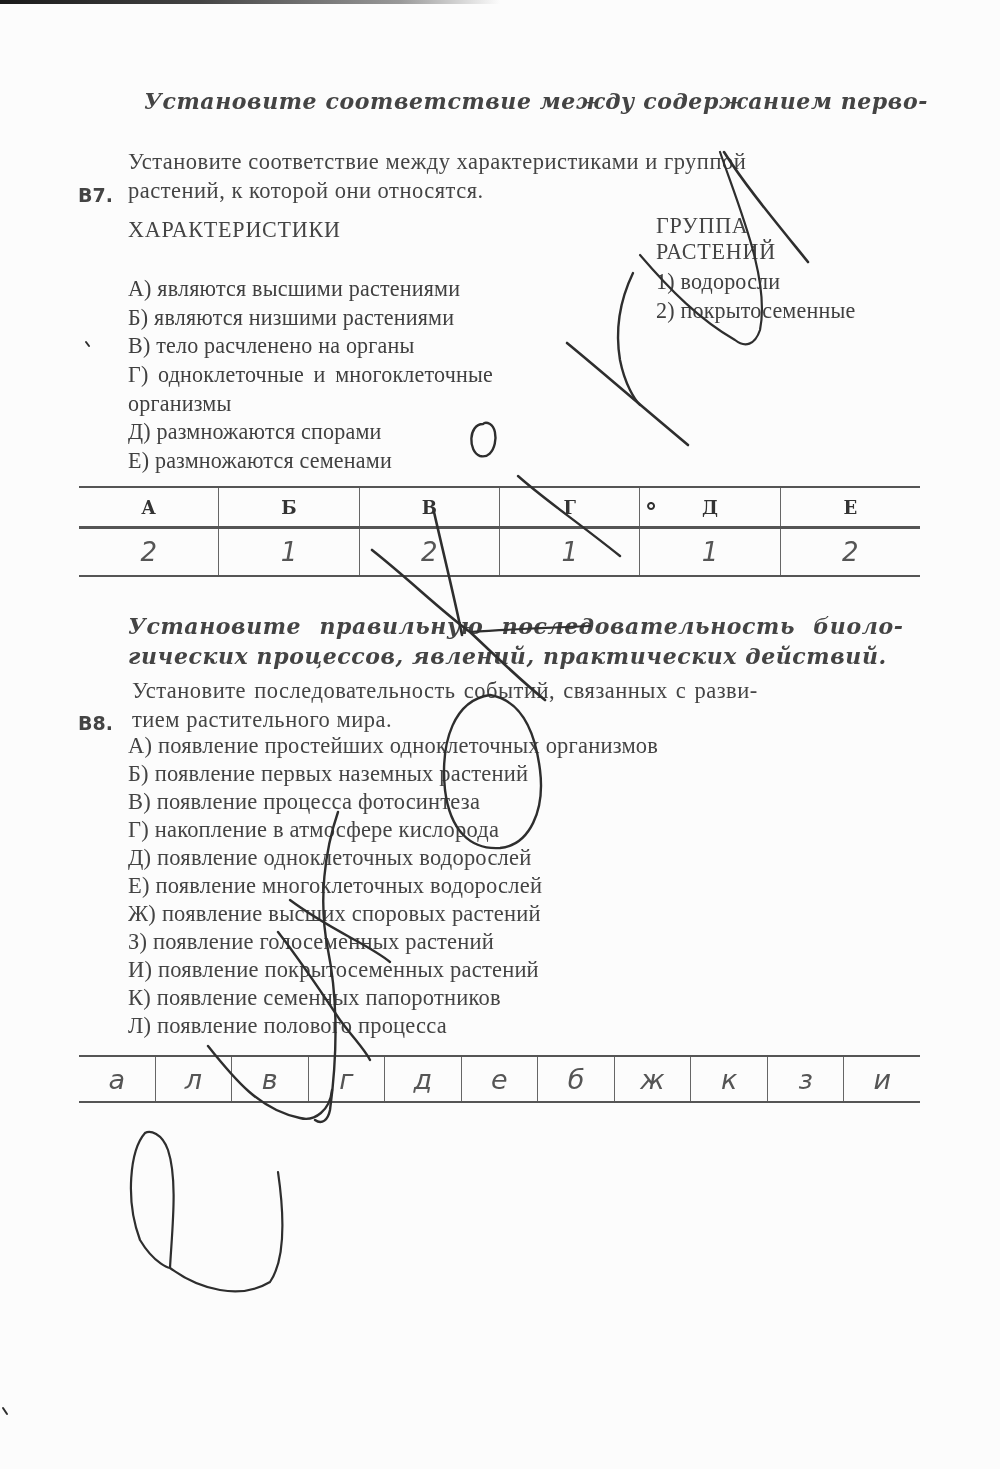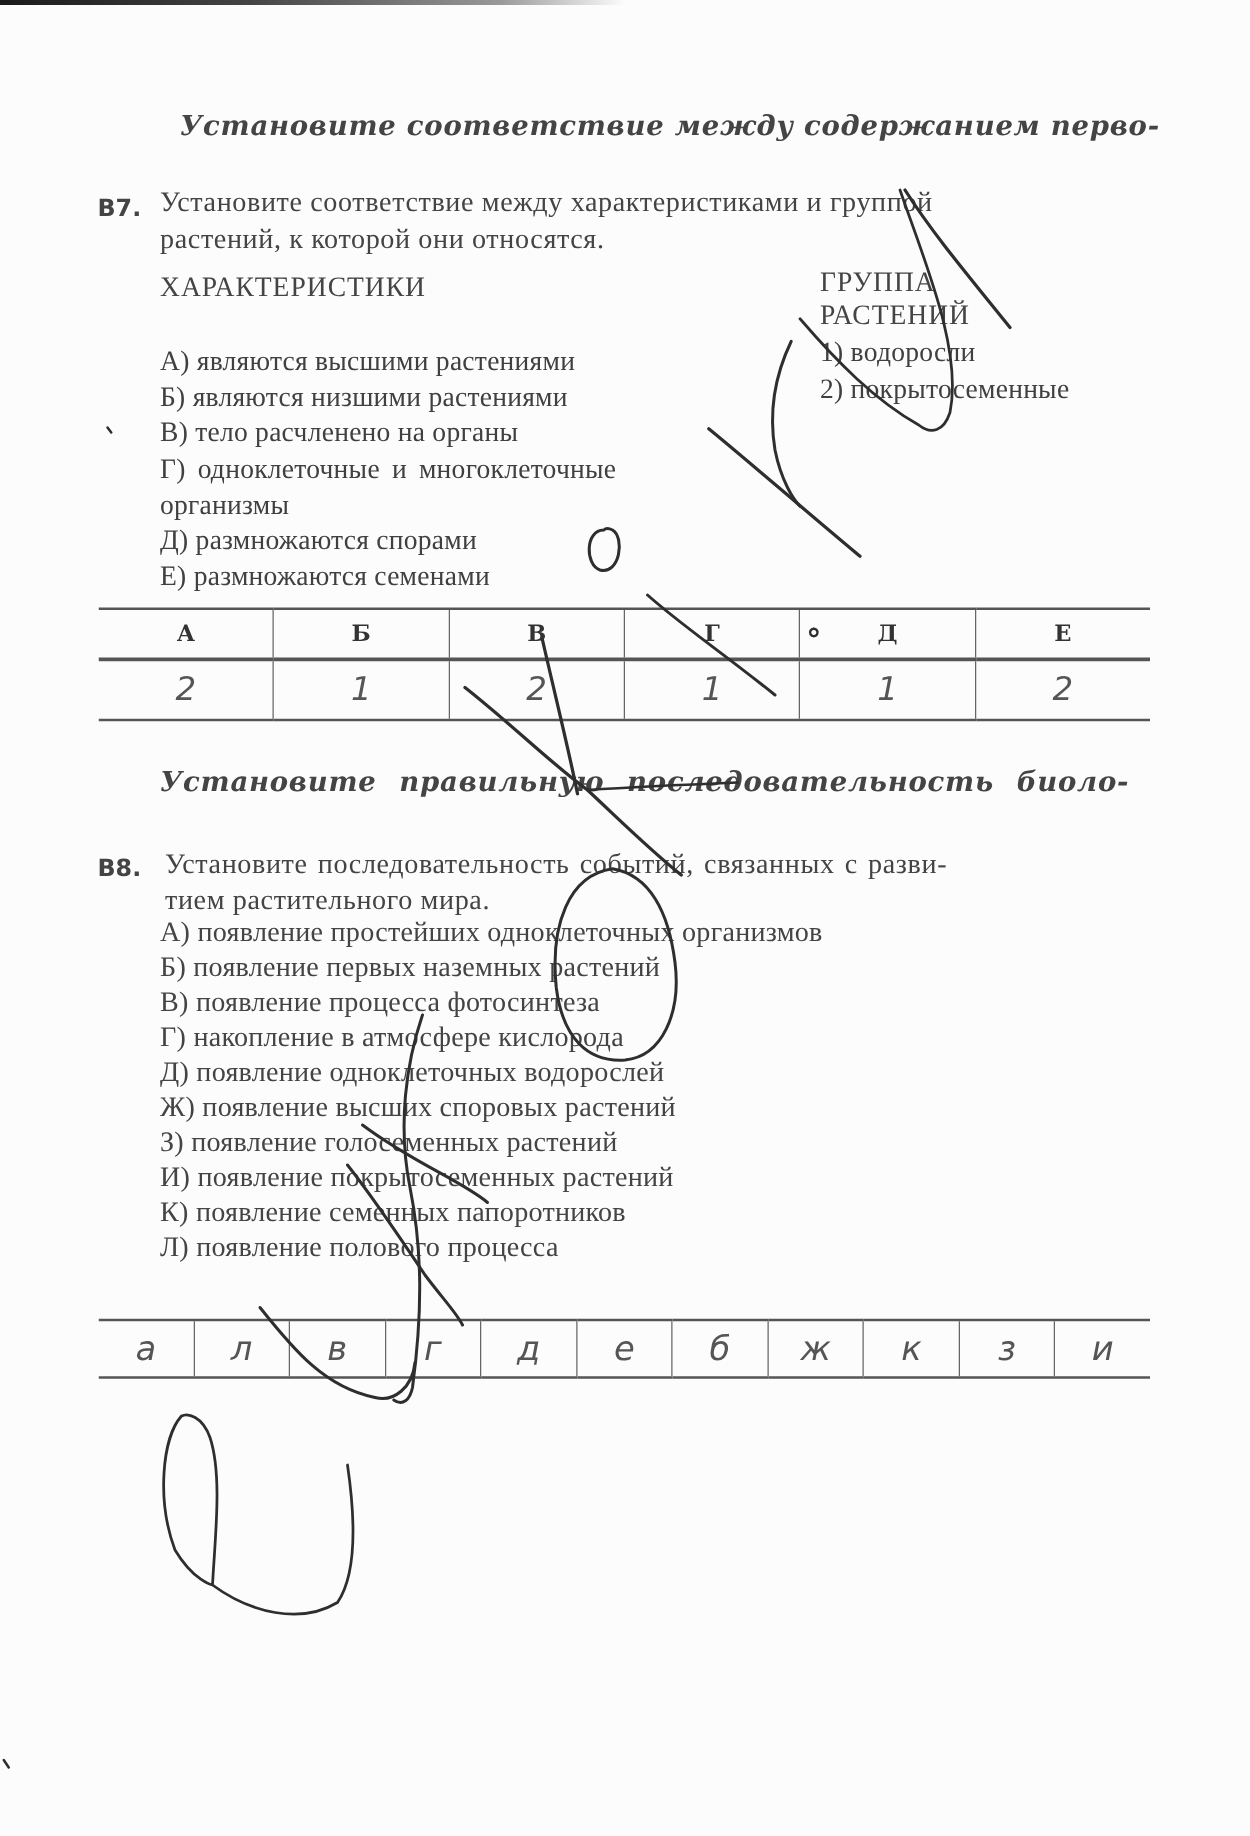--- a/index.html
+++ b/index.html
@@ -13,21 +13,21 @@
       background: linear-gradient(90deg, #1a1a1a 0%, #444 40%, #999 80%, rgba(200,200,200,0) 100%);
     }
     .abs { position: absolute; }
     .instr {
       font-family: "DejaVu Serif", "Liberation Serif", serif;
       font-style: italic; font-weight: bold; color: #444;
       font-size: 22px; line-height: 30px; letter-spacing: 0.6px;
     }
     .qnum {
       font-family: "DejaVu Sans", "Liberation Sans", sans-serif;
-      font-weight: bold; font-size: 19px; color: #444;
+      font-weight: bold; font-size: 19px; color: #444; margin-top: 28px;
     }
     .qtext {
       font-family: "Liberation Serif", "DejaVu Serif", serif;
       font-size: 22.5px; line-height: 29px; color: #444; letter-spacing: 0.5px;
     }
     .cond {
       font-family: "Liberation Serif", "DejaVu Serif", serif;
       font-size: 22.5px; letter-spacing: 0.2px; color: #404040;
       transform: scaleX(0.98); transform-origin: left top;
     }
@@ -112,34 +112,36 @@
     <td class="hand">2</td>
     <td class="hand">1</td>
     <td class="hand">1</td>
     <td class="hand">2</td>
   </tr>
 </tbody>
   </table>
 
 <div class="abs instr" style="left:128px; top:611px; word-spacing:6px;">
   <div style="word-spacing:10px;">Установите правильную последовательность биоло-</div>
+  <div style="word-spacing:0;">гических процессов, явлений, практических действий.</div>
 </div>
 
 <div class="abs qnum" style="left:78px; top:684px;">B8.</div>
 <div class="abs qtext" style="left:112px; top:676px; width:800px;margin-left:20px;">
   <div style="white-space:nowrap; word-spacing:2px;">Установите последовательность событий, связанных с разви-</div>
   <div>тием растительного мира.</div>
 </div>
 
 <div class="abs qtext" style="left:128px; top:732px; letter-spacing:0.2px;">
   <div class="list-line-b8">А) появление простейших одноклеточных организмов</div>
   <div class="list-line-b8">Б) появление первых наземных растений</div>
   <div class="list-line-b8">В) появление процесса фотосинтеза</div>
   <div class="list-line-b8">Г) накопление в атмосфере кислорода</div>
   <div class="list-line-b8">Д) появление одноклеточных водорослей</div>
+  <div class="list-line-b8">Е) появление многоклеточных водорослей</div>
   <div class="list-line-b8">Ж) появление высших споровых растений</div>
   <div class="list-line-b8">З) появление голосеменных растений</div>
   <div class="list-line-b8">И) появление покрытосеменных растений</div>
   <div class="list-line-b8">К) появление семенных папоротников</div>
   <div class="list-line-b8">Л) появление полового процесса</div>
 </div>
 
 <table class="ans b8" style="left:79px; top:1055px; width:841px;">
   <tbody>
       <tr>

